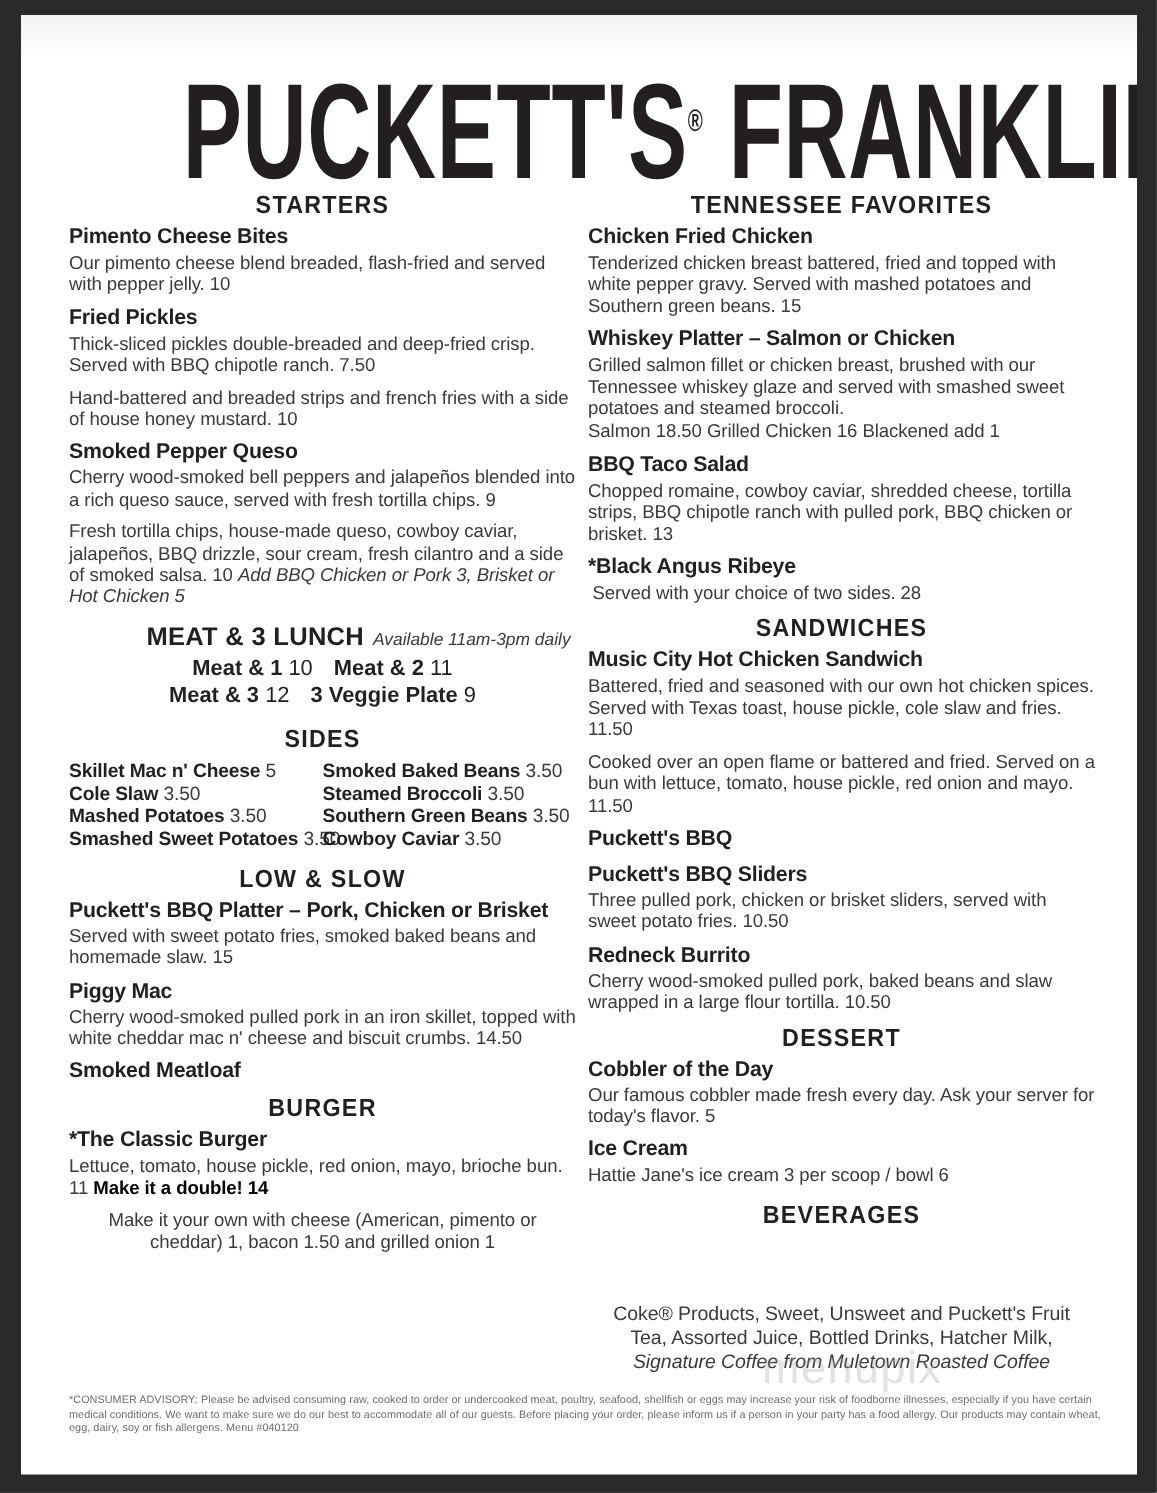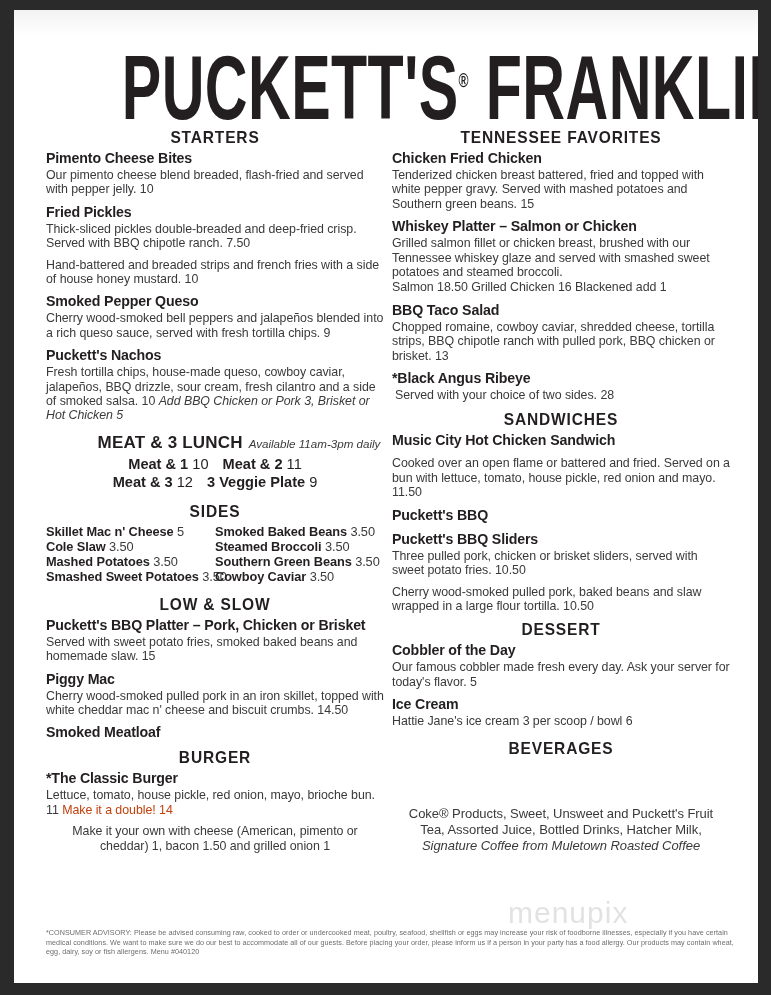--- a/index.html
+++ b/index.html
@@ -66,21 +66,21 @@
     margin:0;
   }
   .item-desc{
     font-size:12.4px;
     line-height:14.4px;
     letter-spacing:-0.05px;
     margin:1px 0 0 0;
     color:#3a3a3c;
   }
   .item-desc .it{font-style:italic;}
-  .item-desc .bd{font-weight:400;font-style:normal;color:#c2410c;}
+  .item-desc .bd{font-weight:700;font-style:normal;color:#000000;}
 
   
   .meat3{margin-top:10px;text-align:center;}
   .meat3-head{
     font-weight:700;font-size:17px;letter-spacing:0.2px;
     display:inline-block;
     padding-left:48px;
   }
   .meat3-note{
     font-style:italic;font-size:11.6px;font-weight:400;
@@ -149,21 +149,20 @@
           <div class="item-desc">Thick-sliced pickles double-breaded and deep-fried crisp. Served with BBQ chipotle ranch. 7.50</div>
         </div>
         <div class="item">
           <div class="item-desc">Hand-battered and breaded strips and french fries with a side of house honey mustard. 10</div>
         </div>
         <div class="item">
           <div class="item-name">Smoked Pepper Queso</div>
           <div class="item-desc">Cherry wood-smoked bell peppers and jalapeños blended into a rich queso sauce, served with fresh tortilla chips. 9</div>
         </div>
         <div class="item">
-          <div class="item-name">Puckett's Nachos</div>
           <div class="item-desc"><span>Fresh tortilla chips, house-made queso, cowboy caviar, jalapeños, BBQ drizzle, sour cream, fresh cilantro and a side of smoked salsa. 10 </span><span class="it">Add BBQ Chicken or Pork 3, Brisket or Hot Chicken 5</span></div>
         </div>
 
         <div class="meat3">
           <div>
             <span class="meat3-head">MEAT &amp; 3 LUNCH</span><span class="meat3-note">Available 11am-3pm daily</span>
           </div>
           <div class="meat3-rows">
             <div class="meat3-row"><span>Meat &amp; 1</span> <span class="price">10</span><span class="gap"></span><span>Meat &amp; 2</span> <span class="price">11</span></div>
             <div class="meat3-row"><span>Meat &amp; 3</span> <span class="price">12</span><span class="gap"></span><span>3 Veggie Plate</span> <span class="price">9</span></div>
@@ -236,32 +235,34 @@
         </div>
         <div class="item">
           <div class="item-name">*Black Angus Ribeye</div>
           <div class="item-desc" style="padding-left:3px;">Served with your choice of two sides. 28</div>
         </div>
 
         <div style="margin-top:8px;">
           <div class="sec-head">SANDWICHES</div>
           <div class="item">
             <div class="item-name">Music City Hot Chicken Sandwich</div>
+            <div class="item-desc">Battered, fried and seasoned with our own hot chicken spices. Served with Texas toast, house pickle, cole slaw and fries. 11.50</div>
           </div>
           <div class="item">
             <div class="item-desc">Cooked over an open flame or battered and fried. Served on a bun with lettuce, tomato, house pickle, red onion and mayo. 11.50</div>
           </div>
           <div class="item">
             <div class="item-name">Puckett's BBQ</div>
           </div>
           <div class="item">
             <div class="item-name">Puckett's BBQ Sliders</div>
             <div class="item-desc">Three pulled pork, chicken or brisket sliders, served with sweet potato fries. 10.50</div>
           </div>
           <div class="item">
+            <div class="item-name">Redneck Burrito</div>
             <div class="item-desc">Cherry wood-smoked pulled pork, baked beans and slaw wrapped in a large flour tortilla. 10.50</div>
           </div>
         </div>
 
         <div style="margin-top:7px;">
           <div class="sec-head">DESSERT</div>
           <div class="item">
             <div class="item-name">Cobbler of the Day</div>
             <div class="item-desc">Our famous cobbler made fresh every day. Ask your server for today's flavor. 5</div>
           </div>

